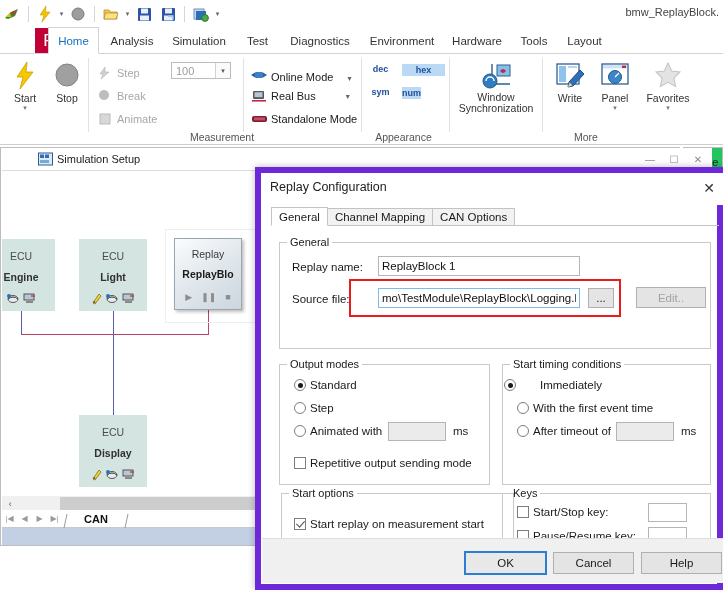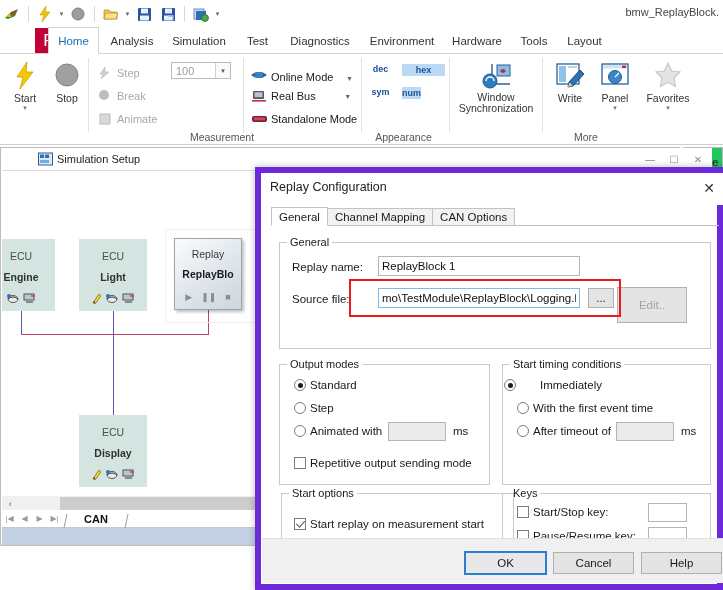--- a/index.html
+++ b/index.html
@@ -500,21 +500,21 @@
   <div id="dlg-tabline"></div>
 
   <fieldset style="left:18px;top:63px;width:432px;height:113px;">
     <legend>General</legend>
   </fieldset>
   <div class="flbl" style="left:31px;top:88px;">Replay name:</div>
   <input class="tinput" style="left: 117px; top: 83px; width: 202px;" value="ReplayBlock 1">
   <div class="flbl" style="left:31px;top:120px;">Source file:</div>
   <input class="tinput focused" style="left: 117px; top: 115px; width: 202px;" value="mo\TestModule\ReplayBlock\Logging.blf">
   <div class="btn" style="left:327px;top:115px;width:26px;height:20px;">...</div>
-  <div class="btn disabled" style="left:356px;top:114px;width:70px;height:36px;">Edit..</div>
+  <div class="btn disabled" style="left:375px;top:114px;width:70px;height:21px;">Edit..</div>
   <div class="redbox" style="left:88px;top:106px;width:272px;height:38px;"></div>
 
   <fieldset style="left:18px;top:185px;width:211px;height:127px;">
     <legend>Output modes</legend>
   </fieldset>
   <div class="radio" style="left:33px;top:206px;">
     <span class="rdot on"></span>
     <span>Standard</span>
   </div>
   <div class="radio" style="left:33px;top:229px;">

